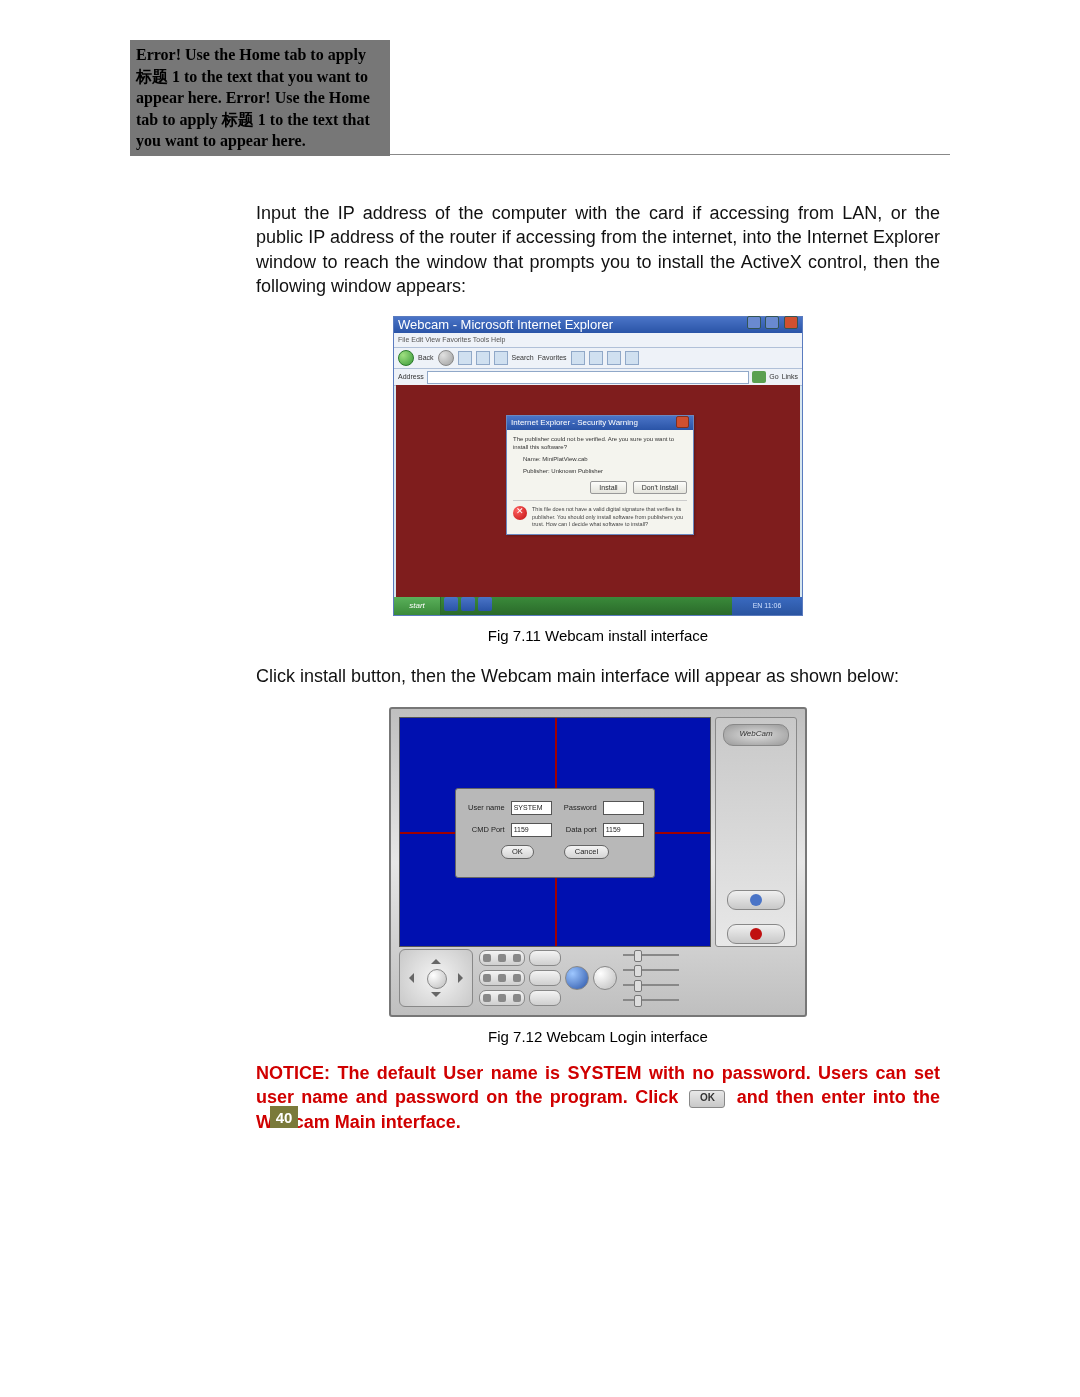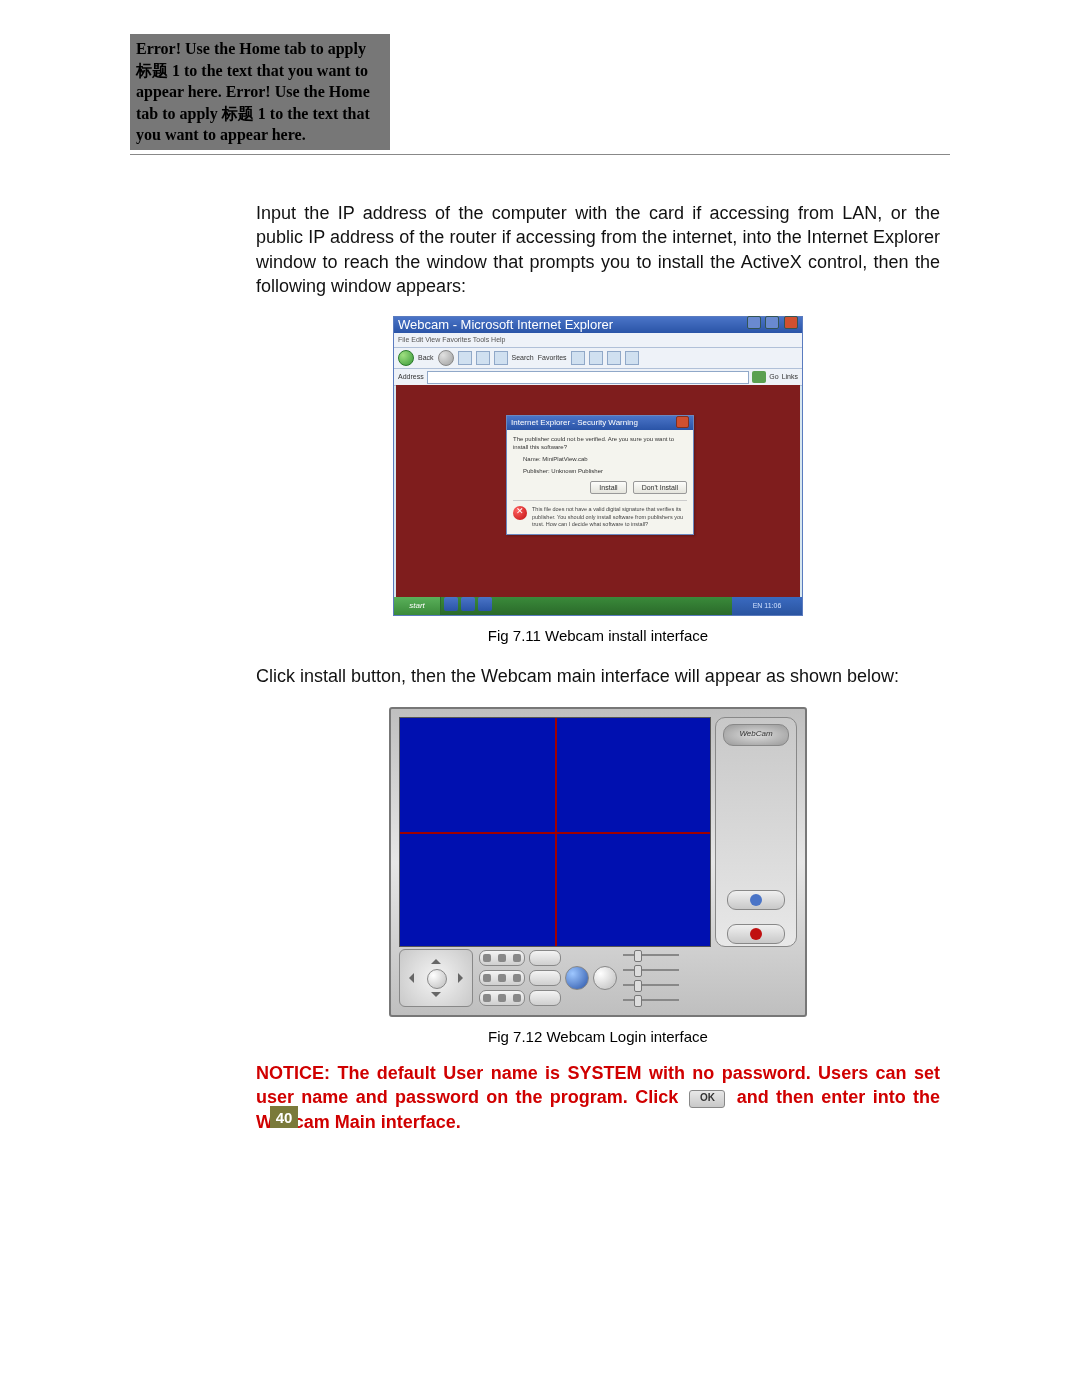--- a/index.html
+++ b/index.html
@@ -1,18 +1,18 @@
 <!DOCTYPE html>
 <html><head>
 <meta charset="utf-8">
 <style>
   html,body{margin:0;padding:0;background:#fff;font-family:Arial,Helvetica,sans-serif;color:#000;}
   .page{width:1080px;height:1397px;position:relative;margin:0 auto;background:#fff;}
   .inner{position:absolute;left:130px;top:40px;width:820px;}
-  .topbar{display:flex;align-items:flex-end;height:110px;}
+  .topbar{display:flex;align-items:flex-start;height:110px;}
   .errbox{width:260px;background:#777;color:#000;font-weight:bold;font-size:16px;line-height:1.35;padding:4px 6px;box-sizing:border-box;font-family:"Times New Roman",serif;}
   .headright{flex:1;display:flex;flex-direction:column;justify-content:center;align-items:flex-end;padding-right:4px;font-size:17px;color:#333;}
   .headright div{line-height:1.5;}
   .hr{border:none;border-top:1px solid #888;margin:4px 0 0 0;}
   .body{padding:28px 10px 0 126px;font-size:18px;line-height:1.35;color:#111;}
   .just{text-align:justify;}
   .figwrap{display:flex;flex-direction:column;align-items:center;margin:12px 0 6px;}
   .figcap{font-weight:normal;font-size:15px;margin-top:10px;text-align:center;color:#000;}
   .notice{color:#d00000;font-weight:bold;text-align:justify;margin-top:14px;font-size:18px;line-height:1.35;}
   .okbtn{display:inline-block;vertical-align:middle;width:34px;height:16px;background:linear-gradient(#e8e8e8,#c8c8c8);border:1px solid #888;border-radius:3px;font-size:10px;line-height:14px;text-align:center;color:#333;margin:0 4px;}
@@ -53,21 +53,21 @@
   .wc-view .grid{position:absolute;inset:0;}
   .wc-view .grid:before,.wc-view .grid:after{content:"";position:absolute;background:#a00000;}
   .wc-view .grid:before{left:50%;top:0;width:2px;height:100%;}
   .wc-view .grid:after{top:50%;left:0;height:2px;width:100%;}
   .wc-login{position:absolute;left:55px;top:70px;width:200px;height:90px;background:#b8b8b8;border:1px solid #666;border-radius:3px;padding:12px 10px;box-sizing:border-box;font-size:8px;color:#222;}
   .wc-login .r{display:flex;align-items:center;gap:6px;margin-bottom:8px;}
   .wc-login label{width:46px;text-align:right;font-size:7.5px;}
   .wc-login .in{width:42px;height:12px;background:#fff;border:1px solid #555;font-size:7px;display:flex;align-items:center;padding:0 2px;}
   .wc-login .btnrow{display:flex;justify-content:center;gap:30px;margin-top:4px;}
   .wc-login .lb{padding:1px 10px;background:linear-gradient(#f4f4f4,#d4d4d4);border:1px solid #666;border-radius:8px;font-size:7.5px;}
-  .wc-side{position:absolute;right:8px;top:8px;width:80px;height:228px;background:linear-gradient(#c8c8c8,#e8e8e8);border:1px solid #888;border-radius:10px;}
+  .wc-side{position:absolute;right:8px;top:8px;width:80px;height:228px;background:linear-gradient(#c8c8c8,#e8e8e8);border:1px solid #888;border-radius:3px;}
   .wc-side .logo{margin:6px auto 0;width:64px;height:20px;background:radial-gradient(ellipse at center,#ddd,#999);border:1px solid #888;border-radius:10px;font-size:8px;font-style:italic;color:#333;display:flex;align-items:center;justify-content:center;}
   .wc-side .sb{margin:14px auto 0;width:56px;height:18px;background:linear-gradient(#f0f0f0,#c8c8c8);border:1px solid #888;border-radius:9px;display:flex;align-items:center;justify-content:center;}
   .wc-side .sb .ic{width:12px;height:12px;background:#4a74c7;border-radius:50%;}
   .wc-side .sb.rec .ic{background:#c01010;}
   .wc-bottom{position:absolute;left:8px;bottom:8px;right:8px;height:58px;display:flex;gap:6px;}
   .wc-ptz{width:72px;height:56px;background:radial-gradient(circle at 50% 50%,#f4f4f4,#c8c8c8);border:1px solid #888;border-radius:6px;position:relative;}
   .wc-ptz .c{position:absolute;left:50%;top:50%;width:18px;height:18px;margin:-9px 0 0 -9px;background:radial-gradient(circle at 30% 30%,#fff,#bbb);border:1px solid #888;border-radius:50%;}
   .wc-ptz .ar{position:absolute;width:0;height:0;border:5px solid transparent;}
   .wc-ptz .up{left:50%;top:4px;margin-left:-5px;border-bottom-color:#666;}
   .wc-ptz .dn{left:50%;bottom:4px;margin-left:-5px;border-top-color:#666;}
@@ -161,20 +161,38 @@
         </div>
         <div class="figcap">Fig 7.11 Webcam install interface</div>
       </div>
 
       <p class="just">Click install button, then the Webcam main interface will appear as shown below:</p>
 
       <div class="figwrap">
         <div class="wc">
           <div class="wc-view">
             <div class="grid"></div>
+            <div class="wc-login">
+              <div class="r">
+                <label>User name</label>
+                <span class="in">SYSTEM</span>
+                <label>Password</label>
+                <span class="in"></span>
+              </div>
+              <div class="r">
+                <label>CMD Port</label>
+                <span class="in">1159</span>
+                <label>Data port</label>
+                <span class="in">1159</span>
+              </div>
+              <div class="btnrow">
+                <span class="lb">OK</span>
+                <span class="lb">Cancel</span>
+              </div>
+            </div>
           </div>
           <div class="wc-side">
             <div class="logo">WebCam</div>
             <div style="height:130px"></div>
             <div class="sb">
                 <span class="ic"></span>
               </div>
             <div class="sb rec">
                 <span class="ic"></span>
               </div>

